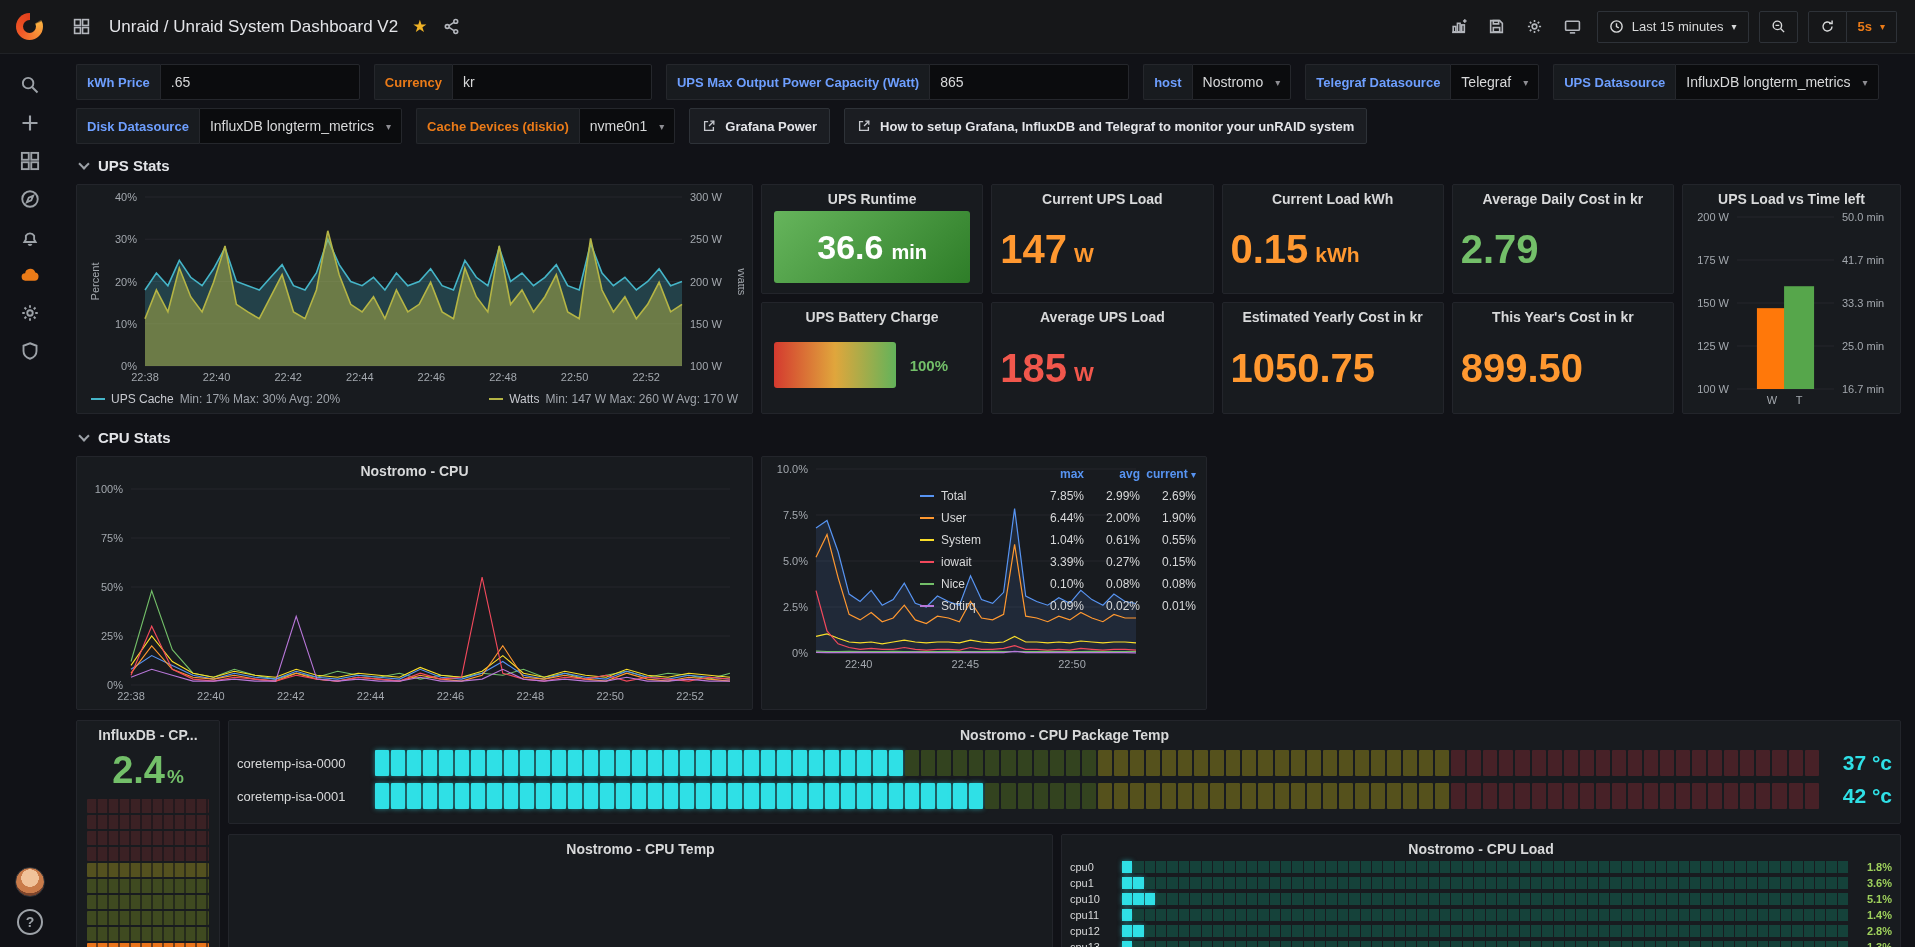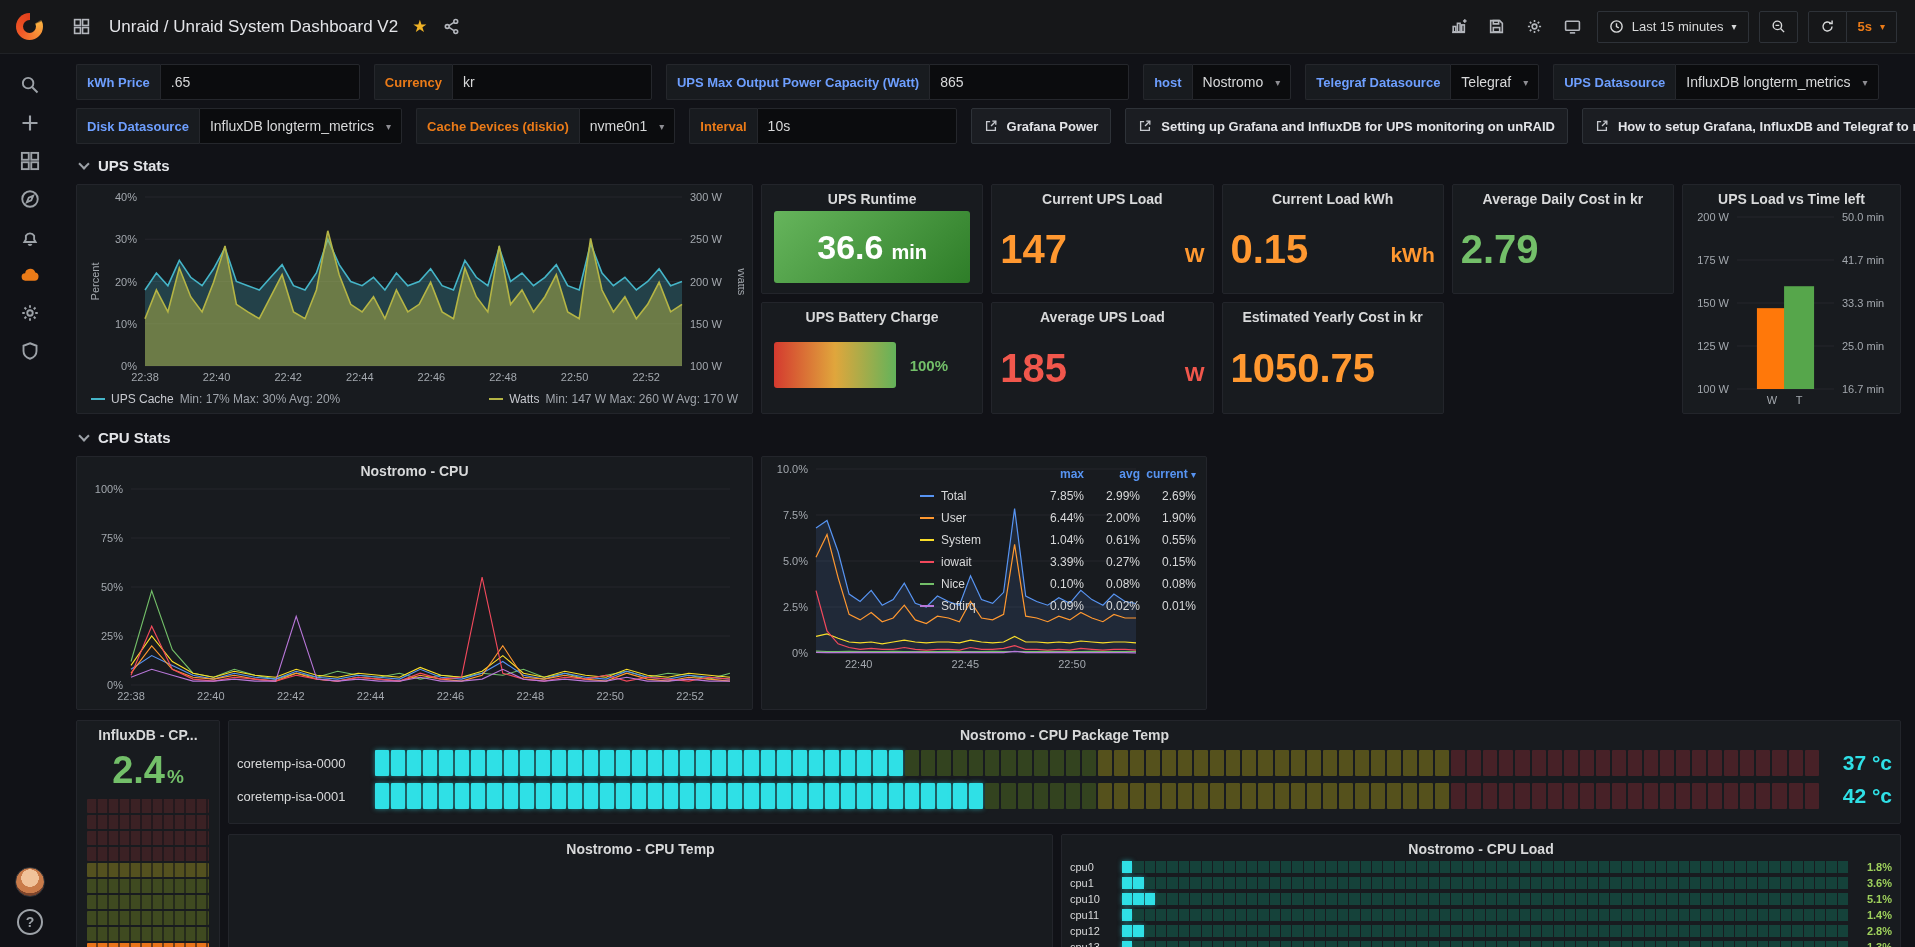--- a/index.html
+++ b/index.html
@@ -88,21 +88,21 @@
   .p-bars .chart { height:194px; }
   .p-cpuchart .chart { height:212px; }
   .pkg-chart { height:212px; flex:1; min-width:0; }
   .legend2 { display:flex; justify-content:space-between; padding:0 6px 3px; font-size:12px; flex:none; }
   .lg-item { display:flex; align-items:center; gap:6px; cursor:pointer; white-space:nowrap; }
   .lg-swatch { width:14px; height:2px; flex:none; }
   .lg-name { color:#C7C9CF; }
   .lg-stats { color:#9FA4AB; }
 
   
-  .stat-body { flex:1; display:flex; align-items:center; justify-content:space-between; gap:7px; min-height:0; }
+  .stat-body { flex:1; display:flex; align-items:center; justify-content:flex-start; gap:7px; min-height:0; }
   .stat-num { font-size:40px; font-weight:700; line-height:1; }
   .stat-unit { font-size:21px; font-weight:700; margin-top:12px; }
   .v-orange { color:var(--c-orange); }
   .v-green { color:var(--c-green); }
   .v-red { color:var(--c-red); }
   .runtime-box { flex:1; margin:2px 4px 6px; border-radius:3px; display:flex; align-items:center; justify-content:center;
                  gap:8px; color:#FFFFFF; background:linear-gradient(135deg,#66B55C,#2E7D28); }
   .runtime-box .stat-num { font-size:34px; }
   .runtime-box .stat-unit { font-size:20px; margin-top:10px; }
   .battery-body { flex:1; display:flex; align-items:center; gap:14px; padding:2px 4px 8px; min-height:0; }
@@ -331,39 +331,27 @@
           <span class="caret">▾</span>
         </div>
       </div>
       <div class="var-control">
         <label class="var-label orange">Cache Devices (diskio)</label>
         <div class="var-select">
           <span>nvme0n1</span>
           <span class="caret">▾</span>
         </div>
       </div>
-      <div class="var-control">
-        <label class="var-label orange">Interval</label>
-        <input class="var-input" value="10s" style="">
-      </div>
       <a class="link-btn">
         <svg viewBox="0 0 16 16" fill="none" stroke="currentColor" stroke-width="1.5">
             <path d="M7 3H3v10h10V9"></path>
             <path d="M9.5 2.5h4v4"></path>
             <path d="M13.5 2.5L8 8"></path>
           </svg>
         <span>Grafana Power</span>
-      </a>
-      <a class="link-btn">
-        <svg viewBox="0 0 16 16" fill="none" stroke="currentColor" stroke-width="1.5">
-            <path d="M7 3H3v10h10V9"></path>
-            <path d="M9.5 2.5h4v4"></path>
-            <path d="M13.5 2.5L8 8"></path>
-          </svg>
-        <span>Setting up Grafana and InfluxDB for UPS monitoring on unRAID</span>
       </a>
       <a class="link-btn">
         <svg viewBox="0 0 16 16" fill="none" stroke="currentColor" stroke-width="1.5">
             <path d="M7 3H3v10h10V9"></path>
             <path d="M9.5 2.5h4v4"></path>
             <path d="M13.5 2.5L8 8"></path>
           </svg>
         <span>How to setup Grafana, InfluxDB and Telegraf to monitor your unRAID system</span>
       </a>
     </div>
@@ -496,20 +484,26 @@
         </div>
       </section>
 
       <section class="panel" style="grid-column:4;grid-row:2">
         <h2>Estimated Yearly Cost in kr</h2>
         <div class="stat-body v-orange">
           <span class="stat-num">1050.75</span>
         </div>
       </section>
 
+      <section class="panel" style="grid-column:5;grid-row:2">
+        <h2>This Year's Cost in kr</h2>
+        <div class="stat-body v-orange">
+          <span class="stat-num">899.50</span>
+        </div>
+      </section>
     </div>
 
     <div class="section-header">
       <span class="chev"></span>
       <span>CPU Stats</span>
     </div>
 
     <div class="grid-cpu">
       <section class="panel p-cpuchart">
         <h2>Nostromo - CPU</h2>

